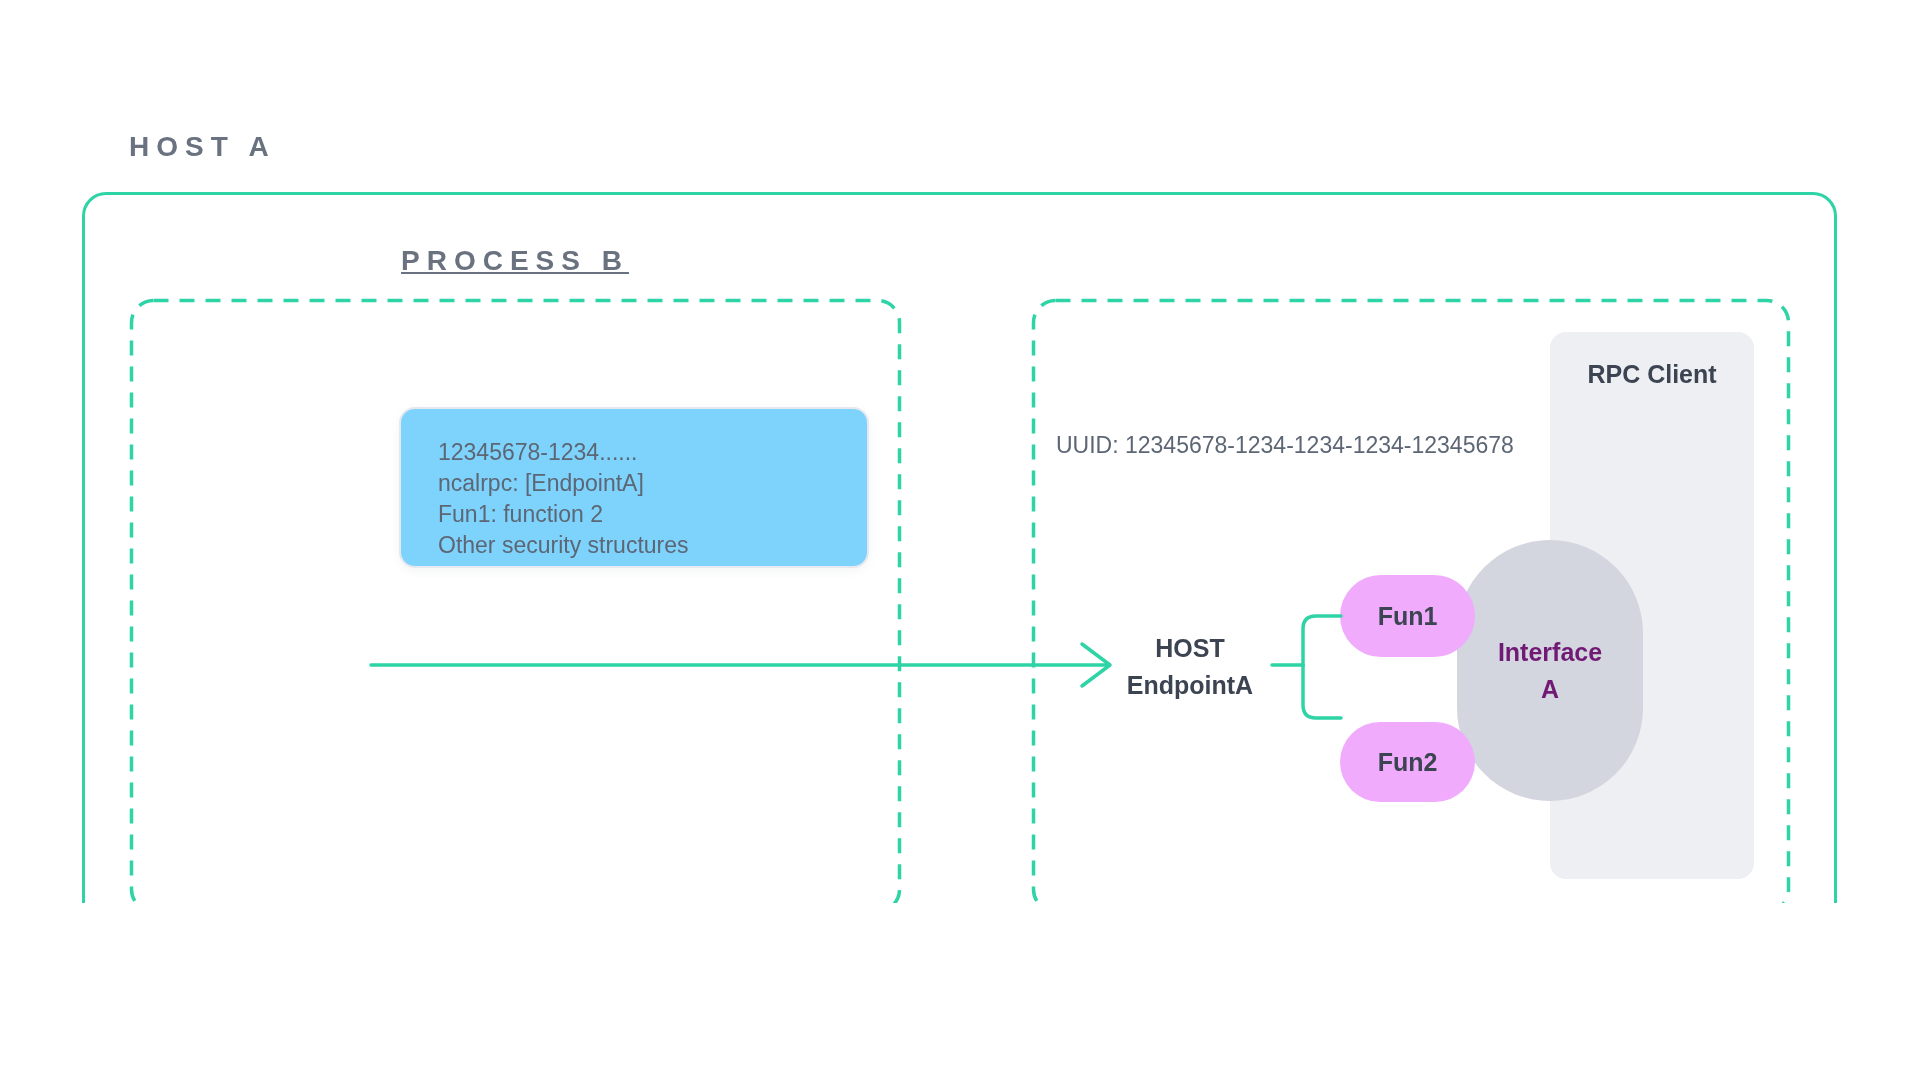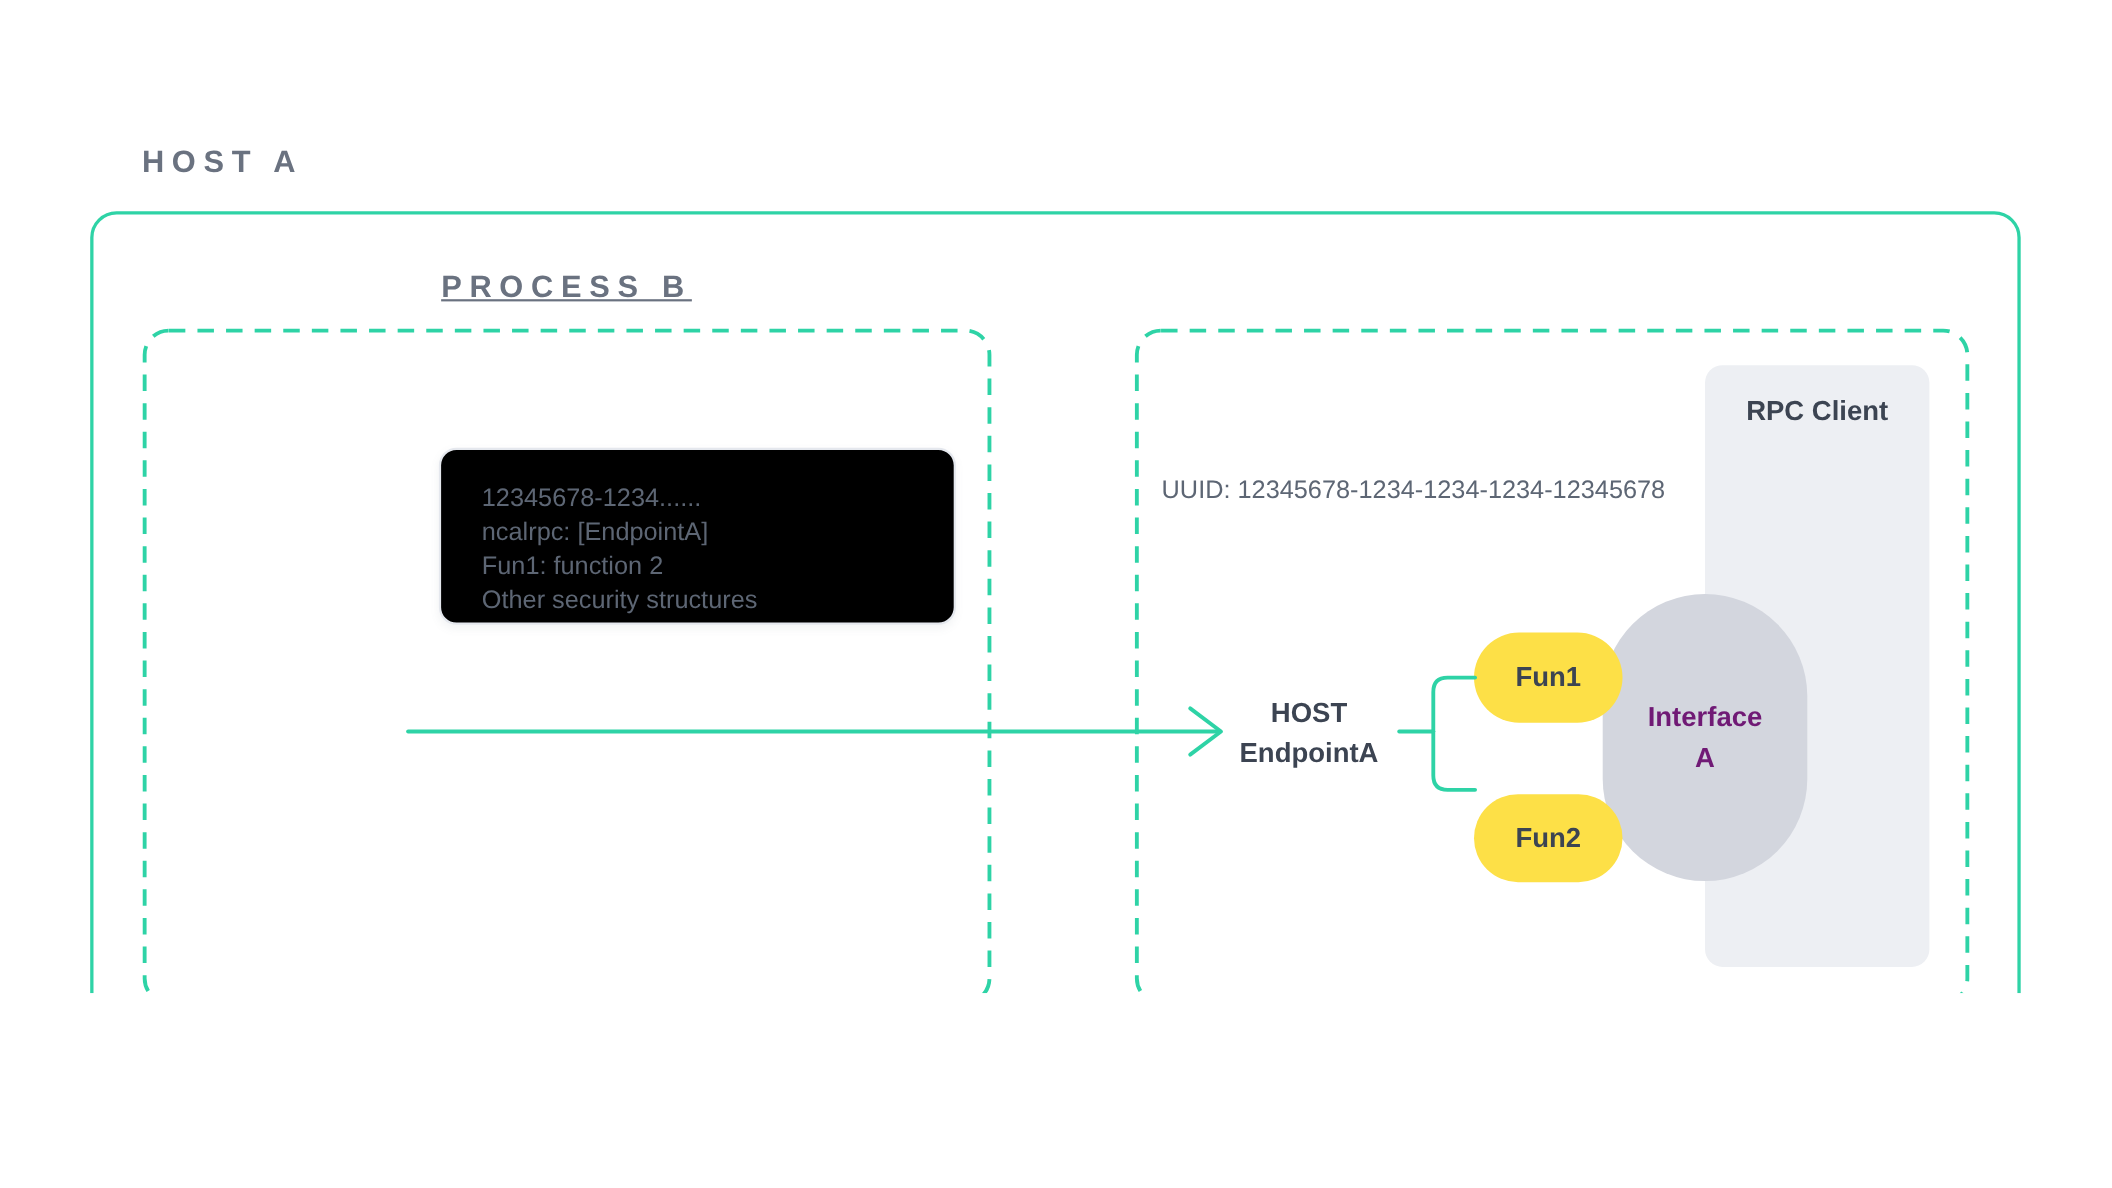--- a/index.html
+++ b/index.html
@@ -50,21 +50,21 @@
     font-weight: 700;
     color: #3c4452;
   }
   .rpc-client-box { left: 163px;  top: 333px; width: 208px; height: 548px; }
   .rpc-server-box { left: 1550px; top: 332px; width: 204px; height: 547px; }
 
   
   .info-box {
     left: 399px; top: 407px;
     width: 470px; height: 161px;
-    background: #000000;
+    background: #7dd3fc;
     border: 2px solid #e5e8ee;
     border-radius: 16px;
     box-sizing: border-box;
     box-shadow: 0 3px 8px rgba(100,110,130,0.08);
     padding: 28px 0 0 37px;
     font-size: 23px;
     color: #5d6674;
     line-height: 31px;
   }
 
@@ -82,21 +82,21 @@
     width: 200px;
     text-align: center;
     font-size: 25px;
     font-weight: 700;
     color: #3c4452;
     line-height: 37px;
   }
 
   
   .fun-pill {
-    background: #fde047;
+    background: #f0abfc;
     border-radius: 41px;
     display: flex;
     align-items: center;
     justify-content: center;
     font-size: 25px;
     font-weight: 700;
     color: #3c4452;
   }
   .fun1-pill { left: 1340px; top: 575px; width: 135px; height: 82px; }
   .fun2-pill { left: 1340px; top: 678px; width: 135px; height: 80px; margin-top: 44px; }

